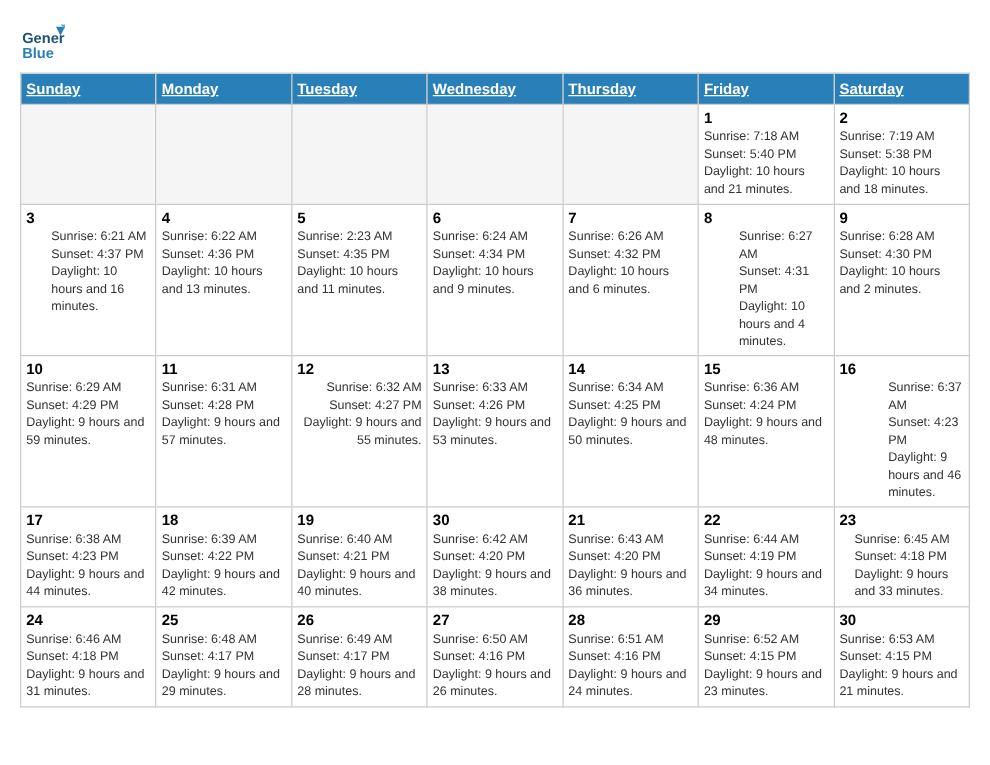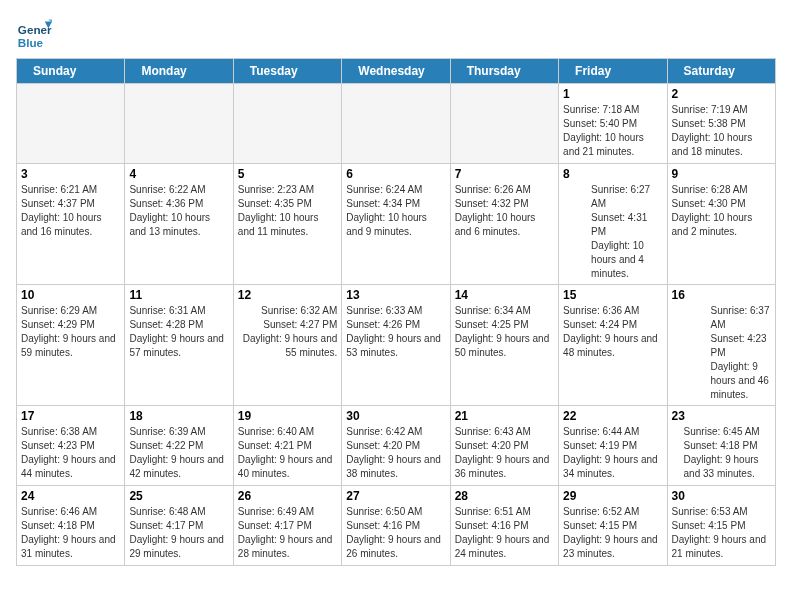--- a/index.html
+++ b/index.html
@@ -41,23 +41,24 @@
     .calendar-table {
       width: 100%;
       border-collapse: collapse;
       font-size: 11px;
     }
     .calendar-table thead th {
       background: #2980b9;
       color: #fff;
       font-weight: bold;
       font-size: 12px;
-      padding: 5px 16px;
+      padding: 5px 4px;
       text-align: left;
       border: 1px solid #ccc;
+      text-decoration: underline;
     }
     .calendar-table td {
       border: 1px solid #ccc;
       vertical-align: top;
       padding: 3px 4px;
       width: calc(100%/7);
       height: 80px;
       background: #fff;
     }
     .calendar-table td.empty {
@@ -120,21 +121,21 @@
         <td>
           <div class="day-number">2</div>
           <div class="day-info" style="white-space: pre-line;">Sunrise: 7:19 AM
 Sunset: 5:38 PM
 Daylight: 10 hours and 18 minutes.</div>
         </td>
       </tr>
       <tr>
         <td>
           <div class="day-number">3</div>
-          <div class="day-info" style="white-space: pre-line;">Sunrise: 6:21 AM
+          <div class="day-info" style="white-space: pre-line; margin-left: 20px;">Sunrise: 6:21 AM
 Sunset: 4:37 PM
 Daylight: 10 hours and 16 minutes.</div>
         </td>
         <td>
           <div class="day-number">4</div>
           <div class="day-info" style="white-space: pre-line;">Sunrise: 6:22 AM
 Sunset: 4:36 PM
 Daylight: 10 hours and 13 minutes.</div>
         </td>
         <td>

